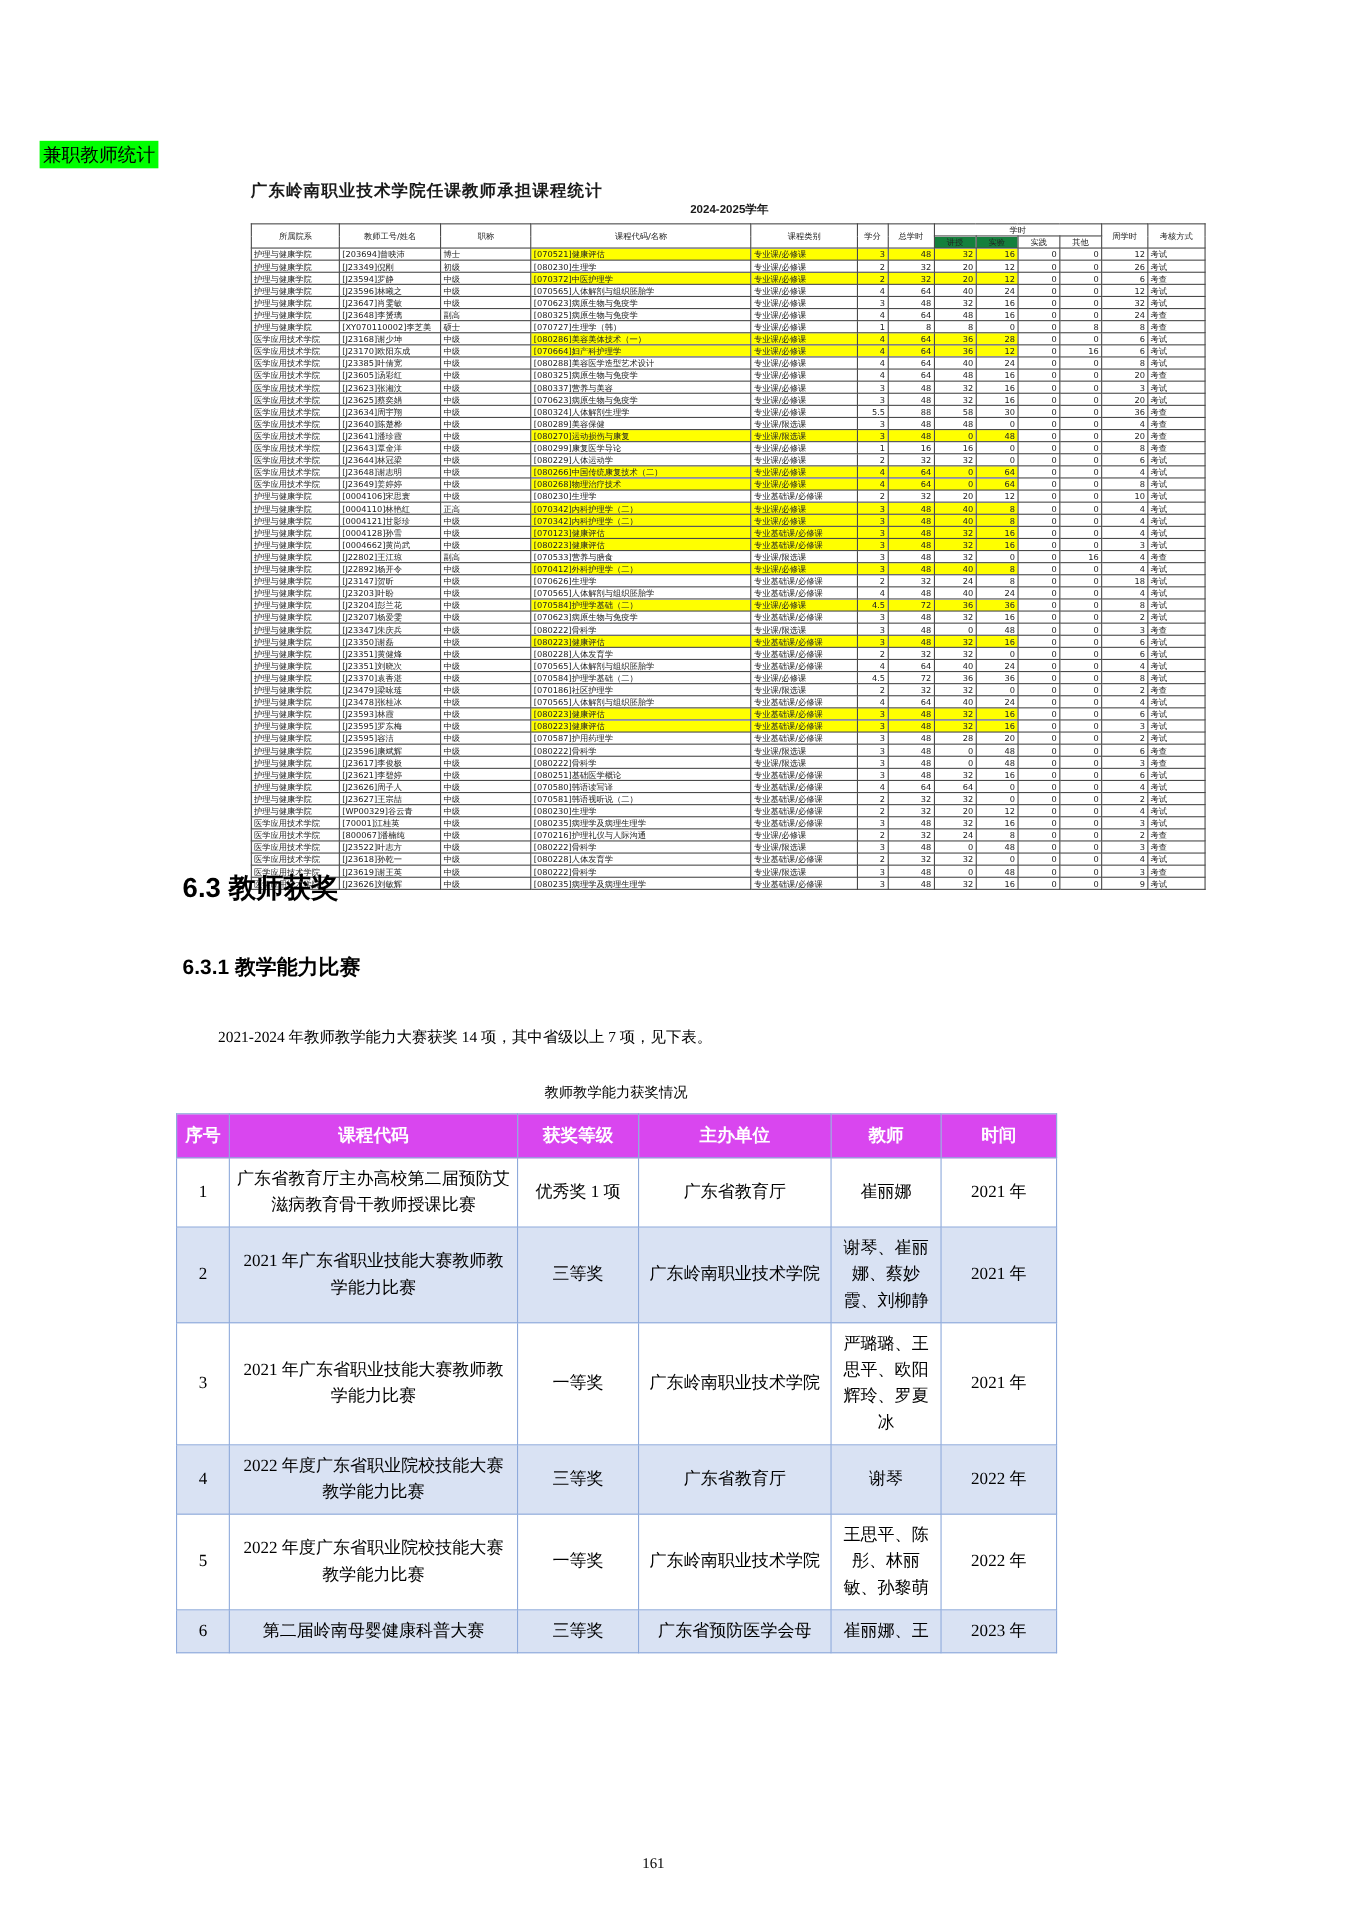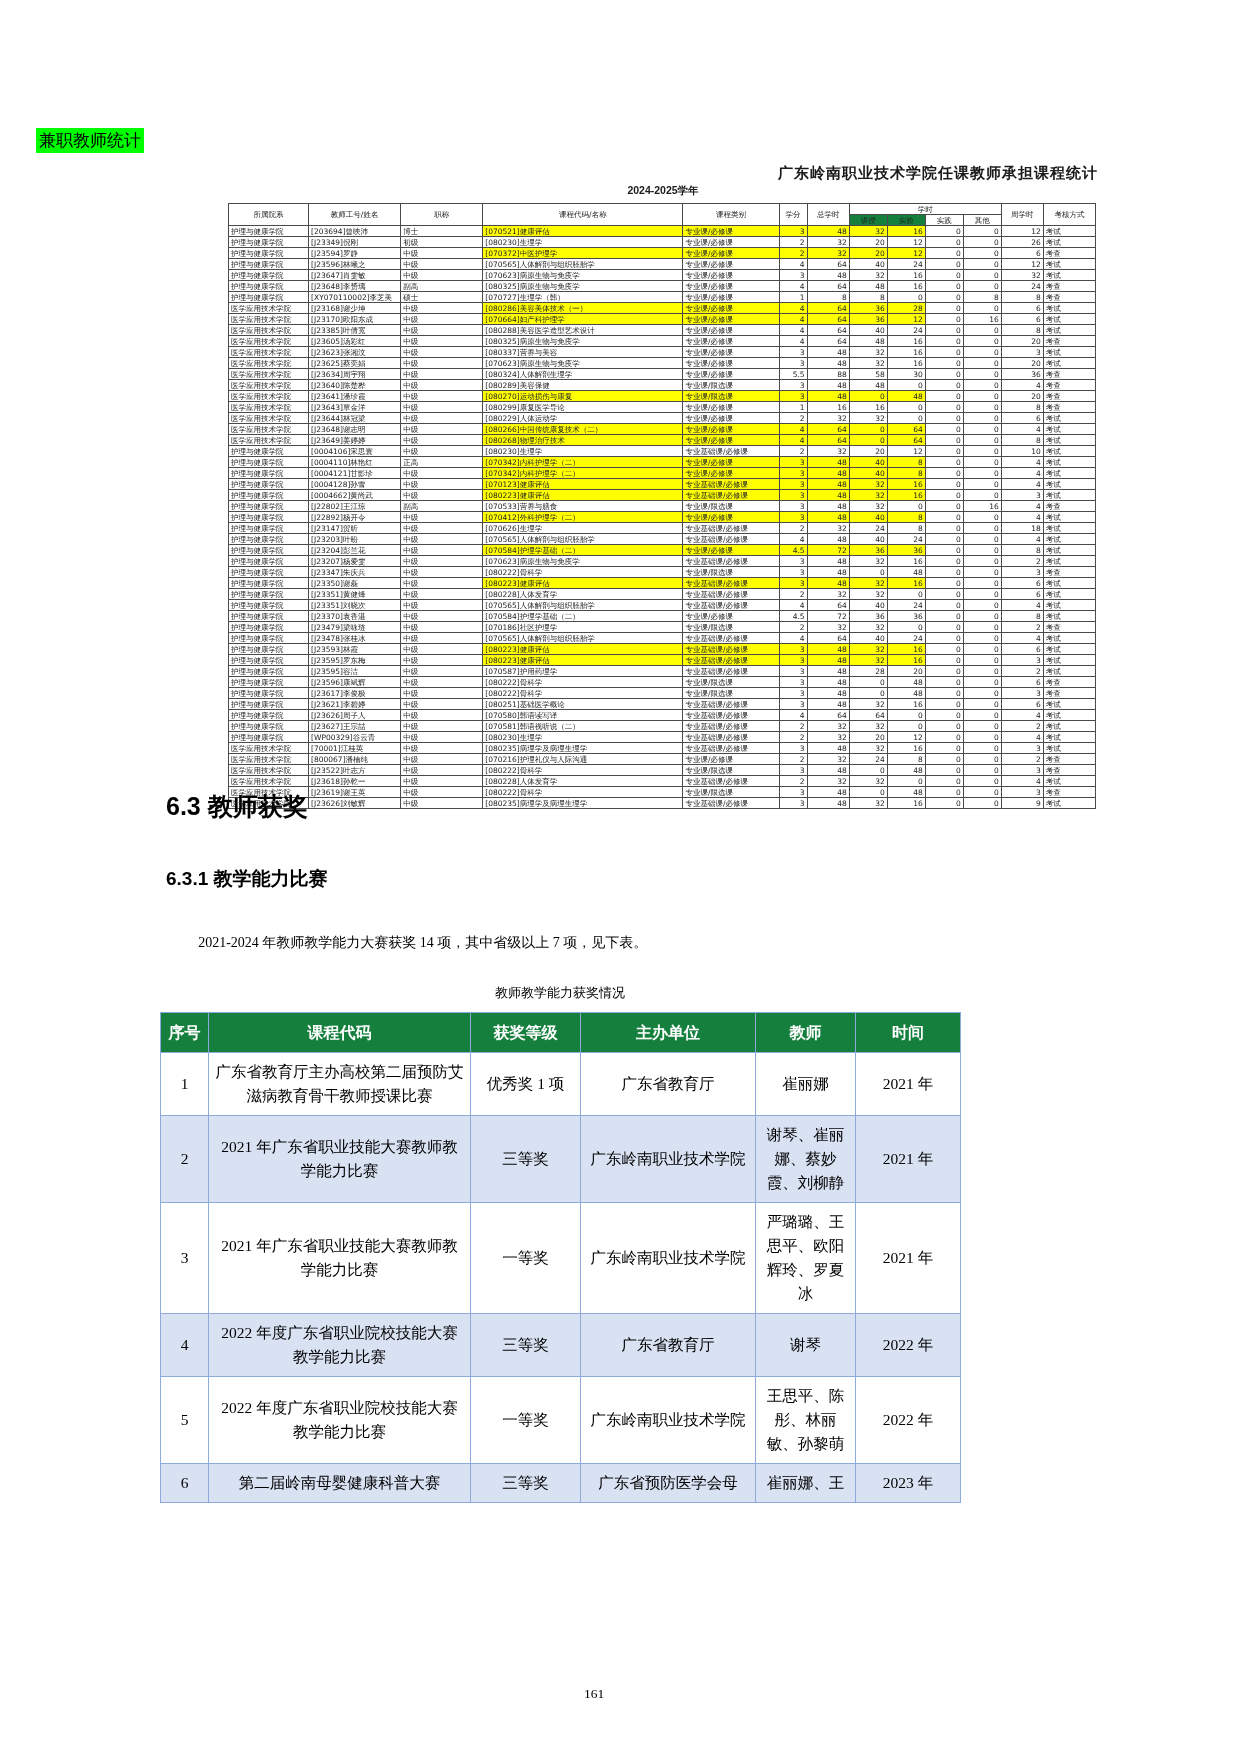--- a/index.html
+++ b/index.html
@@ -6,21 +6,21 @@
   .page{position:relative;width:1240px;height:1753px;background:#fff;overflow:hidden;
         font-family:"Liberation Serif",serif;color:#111;}
 
   
   .green-head-wrap{position:absolute;top:128px;left:0;width:1150px;margin-left:36px;}
   .green-head{display:inline-block;background:#00FF00;color:#000;font-size:17px;
               font-family:"Liberation Serif",serif;padding:1px 3px;}
 
   
   .course-block{position:absolute;top:164px;left:228px;width:870px;}
-  .course-title{text-align:right;font-weight:bold;font-size:15px;letter-spacing:1px;
+  .course-title{text-align:left;font-weight:bold;font-size:15px;letter-spacing:1px;
                 font-family:"Liberation Sans",sans-serif;color:#1a1a1a;}
   .course-subtitle{text-align:center;font-weight:bold;font-size:10.5px;margin-top:1px;
                 font-family:"Liberation Sans",sans-serif;color:#1a1a1a;}
   table.course{border-collapse:collapse;table-layout:fixed;width:868px;margin-top:5px;
                font-family:"DejaVu Sans",sans-serif;font-size:7.5px;color:#222;padding-left:42px;}
   table.course th,table.course td{border:1px solid #4a4a4a;padding:0 2px;height:10px;
                line-height:9px;overflow:hidden;white-space:nowrap;font-weight:normal;}
   table.course th{text-align:center;}
   th.ylw{background:#15803d;}
   td.hl{background:#FFFF00;}
@@ -33,21 +33,21 @@
   .h3{position:absolute;top:866px;left:166px;font-family:"Liberation Sans",sans-serif;
       font-weight:bold;font-size:19px;color:#000;}
   .para{position:absolute;top:934px;left:166px;width:880px;font-size:14px;
         text-indent:2.3em;color:#000;}
   .caption{position:absolute;top:984px;left:160px;width:800px;text-align:center;
         font-size:13px;color:#000;}
 
   
   table.awards{position:absolute;top:1012px;left:160px;width:800px;border-collapse:collapse;
         table-layout:fixed;font-size:15.5px;color:#000;}
-  table.awards th{background:#15803d;color:#fff;font-family:"Liberation Sans",sans-serif;
+  table.awards th{background:#d946ef;color:#fff;font-family:"Liberation Sans",sans-serif;
         font-weight:bold;font-size:16px;border:1px solid #8EAADB;padding:8px 6px;line-height:1.45;}
   table.awards td{border:1px solid #8EAADB;padding:7px 5px;text-align:center;
         vertical-align:middle;line-height:1.55;}
   table.awards tr.band td{background:#D9E2F3;}
   col.a0{width:48px;}col.a1{width:262px;}col.a2{width:110px;}
   col.a3{width:175px;}col.a4{width:100px;}col.a5{width:105px;}
 
   .pagenum{position:absolute;top:1686px;left:0;width:1188px;text-align:center;
         font-size:13.5px;color:#000;}
 </style>

